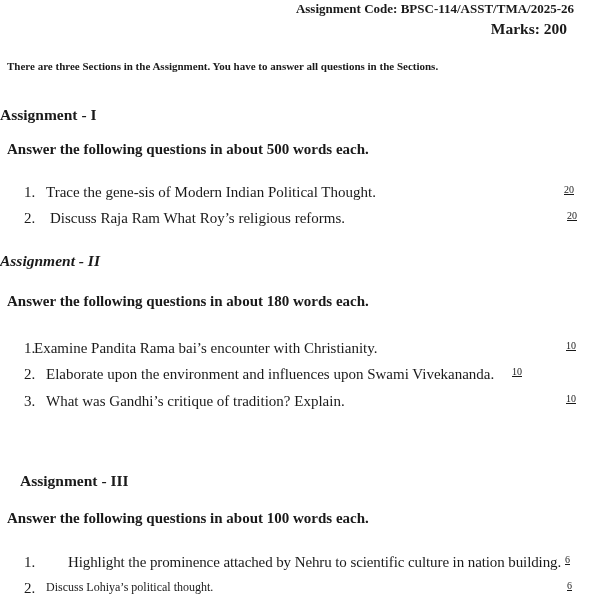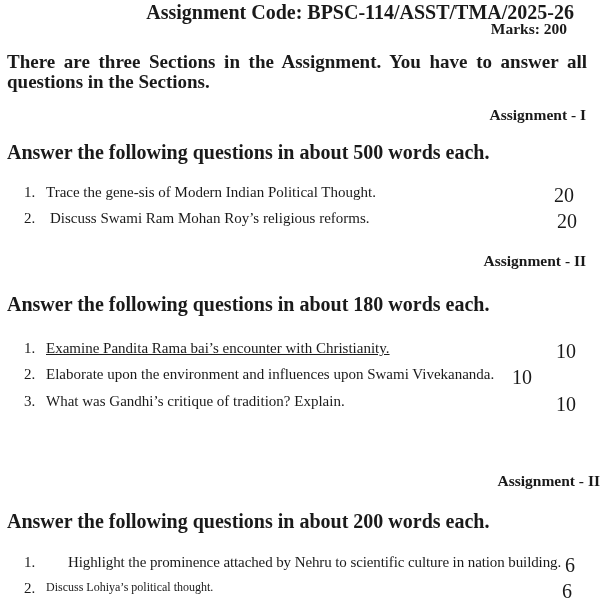--- a/index.html
+++ b/index.html
@@ -9,32 +9,32 @@
     }
     body {
       width: 600px;
       height: 600px;
       position: relative;
       overflow: hidden;
       font-family: "Liberation Serif", "DejaVu Serif", serif;
       color: #1a1a1a;
     }
     .abs { position: absolute; white-space: nowrap; }
-    .code-line { right: 26px; top: 1px; font-size: 20px; font-weight: bold; }
+    .code-line { right: 26px; top: 1px; font-size: 13px; font-weight: bold; }
     .marks-line { right: 33px; top: 20px; font-size: 15.5px; font-weight: bold; }
     .intro {
       left: 7px; top: 52px; width: 580px; white-space: normal;
-      font-size: 19px; font-weight: bold; line-height: 20px;
+      font-size: 11px; font-weight: bold; line-height: 28px;
       text-align: justify; text-align-last: left;
     }
-    .sec-title { left: 0; width: 586px; text-align: right; font-size: 15.5px; font-weight: bold; }
-    .sec-instr { left: 7px; font-size: 20px; font-weight: bold; }
+    .sec-title { left: 0; width: 586px; text-align: left; font-size: 15.5px; font-weight: bold; }
+    .sec-instr { left: 7px; font-size: 15px; font-weight: bold; }
     .q-num { font-size: 15px; }
     .q-text { font-size: 15px; }
-    .q-marks { font-size: 20px; text-align: right; }
+    .q-marks { font-size: 10px; text-align: right; text-decoration: underline; }
   </style>
 </head>
 <body>
 
 <div>
 
   <div class="abs code-line">Assignment Code: BPSC-114/ASST/TMA/2025-26</div>
   <div class="abs marks-line">Marks: 200</div>
 
   <div class="abs intro">There are three Sections in the Assignment. You have to answer all questions in the Sections.</div>
@@ -43,49 +43,49 @@
     <div class="abs sec-title" style="top:106px;">Assignment - I</div>
     <div class="abs sec-instr" style="top:141px;">Answer the following questions in about 500 words each.</div>
 
     <div>
       <span class="abs q-num" style="left:24px; top:184px;">1.</span>
       <span class="abs q-text" style="left:46px; top:184px;font-family:Liberation Serif, serif;">Trace the gene-sis of Modern Indian Political Thought.</span>
       <span class="abs q-marks" style="right:26px; top:184px;">20</span>
     </div>
     <div>
       <span class="abs q-num" style="left:24px; top:210px;">2.</span>
-      <span class="abs q-text" style="left:50px; top:210px;">Discuss Swami Ram Mohan Roy’s religious reforms.</span>
+      <span class="abs q-text" style="left:50px; top:210px;">Discuss Raja Ram What Roy’s religious reforms.</span>
       <span class="abs q-marks" style="right:23px; top:210px;">20</span>
     </div>
   </div>
 
   <div>
-    <div class="abs sec-title" style="top:252px;">Assignment - II</div>
+    <div class="abs sec-title" style="top:252px;font-style:italic;">Assignment - II</div>
     <div class="abs sec-instr" style="top:293px;">Answer the following questions in about 180 words each.</div>
 
     <div>
       <span class="abs q-num" style="left:24px; top:340px;">1.</span>
-      <span class="abs q-text" style="left:46px; top:340px;text-decoration:underline;">Examine Pandita Rama bai’s encounter with Christianity.</span>
+      <span class="abs q-text" style="left:34px; top:340px;">Examine Pandita Rama bai’s encounter with Christianity.</span>
       <span class="abs q-marks" style="right:24px; top:340px;">10</span>
     </div>
     <div>
       <span class="abs q-num" style="left:24px; top:366px;">2.</span>
       <span class="abs q-text" style="left:46px; top:366px;">Elaborate upon the environment and influences upon Swami Vivekananda.</span>
       <span class="abs q-marks" style="left:512px; top:366px;">10</span>
     </div>
     <div>
       <span class="abs q-num" style="left:24px; top:393px;">3.</span>
       <span class="abs q-text" style="left:46px; top:393px;">What was Gandhi’s critique of tradition? Explain.</span>
       <span class="abs q-marks" style="right:24px; top:393px;">10</span>
     </div>
   </div>
 
   <div>
     <div class="abs sec-title" style="top:472px;margin-left:20px;">Assignment - III</div>
-    <div class="abs sec-instr" style="top:510px;">Answer the following questions in about 200 words each.</div>
+    <div class="abs sec-instr" style="top:510px;">Answer the following questions in about 100 words each.</div>
 
     <div>
       <span class="abs q-num" style="left:24px; top:554px;">1.</span>
       <span class="abs q-text" style="left:46px; top:554px; letter-spacing:-0.1px;margin-left:22px;">Highlight the prominence attached by Nehru to scientific culture in nation building.</span>
       <span class="abs q-marks" style="left:565px; top:554px;">6</span>
     </div>
     <div>
       <span class="abs q-num" style="left:24px; top:580px;">2.</span>
       <span class="abs q-text" style="left:46px; top:580px; font-size:12px;">Discuss Lohiya’s political thought.</span>
       <span class="abs q-marks" style="right:28px; top:580px;">6</span>

